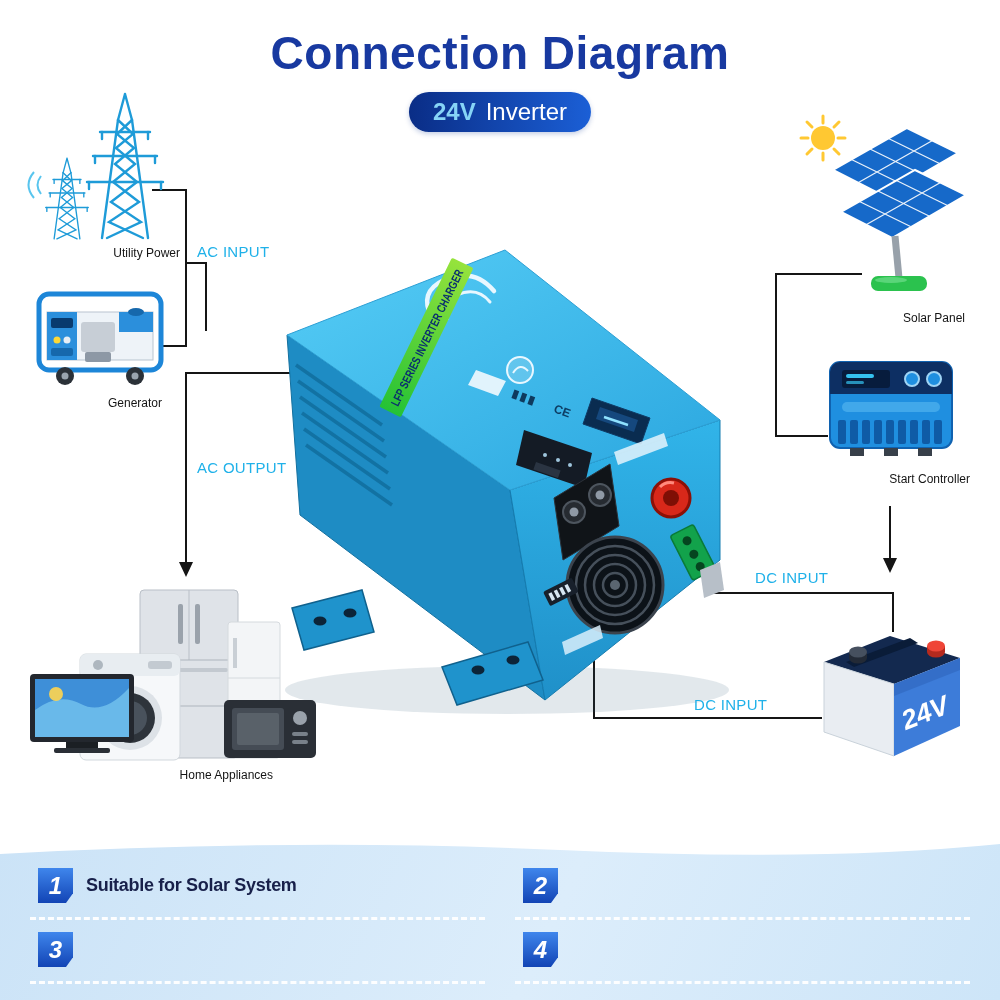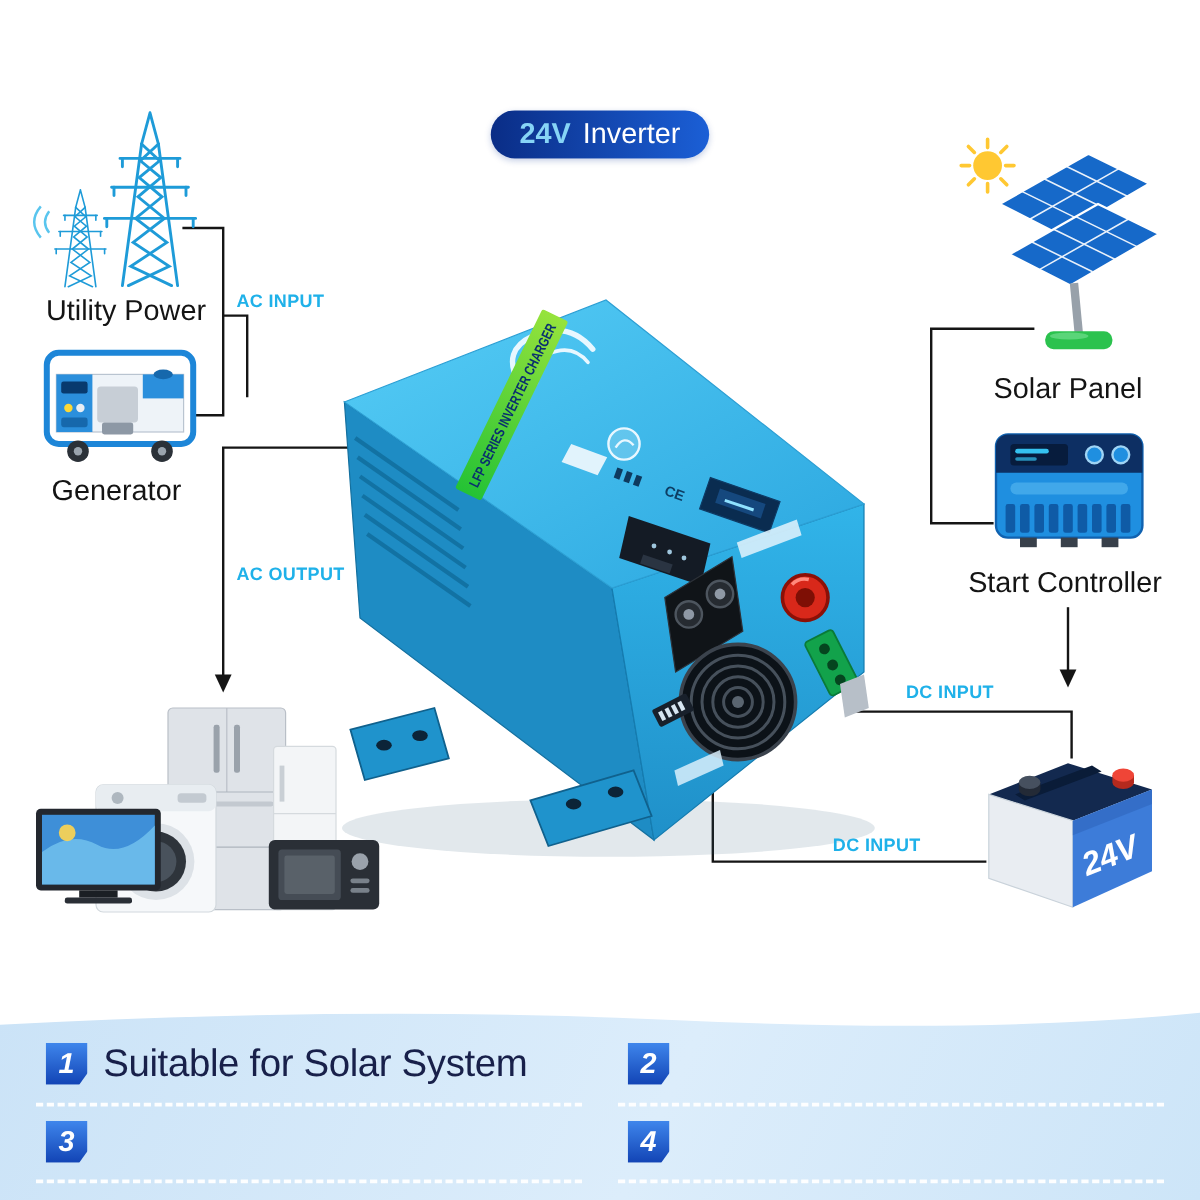--- a/index.html
+++ b/index.html
@@ -9,40 +9,41 @@
   svg{display:block;font-family:inherit;}
   .title{position:absolute;top:26px;left:0;width:1000px;text-align:center;
          font-size:46px;font-weight:800;color:#1839a0;letter-spacing:.5px;}
   .badge{position:absolute;top:92px;left:50%;transform:translateX(-50%);
          height:40px;padding:0 24px;border-radius:21px;
          background:linear-gradient(90deg,#0a2d86,#1b5fd6);
          display:flex;align-items:center;gap:10px;font-size:24px;
          box-shadow:0 2px 5px rgba(20,60,150,.25);}
   .badge .v{color:#86d4f6;font-weight:800;}
   .badge .p{color:#ffffff;font-weight:500;}
-  .node-label{position:absolute;font-size:24px;color:#141414;text-align:center;}
-  .conn-label{position:absolute;font-size:15px;font-weight:700;color:#1fb1e9;letter-spacing:.3px;}
+  .node-label{position:absolute;font-size:12px;color:#141414;text-align:right;}
+  .conn-label{position:absolute;font-size:15px;font-weight:400;color:#1fb1e9;letter-spacing:.3px;}
   .features{position:absolute;left:0;top:840px;width:1000px;height:160px;
             background:linear-gradient(115deg,#cbe3f7 0%,#dcedfb 55%,#cde5f8 100%);}
   .features .wave{position:absolute;top:0;left:0;}
   .features-grid{position:absolute;top:16px;left:30px;right:30px;
                  display:grid;grid-template-columns:1fr 1fr;column-gap:30px;}
   .feature{display:flex;align-items:center;gap:13px;padding:12px 0 14px 8px;
            border-bottom:3px dashed rgba(255,255,255,.95);}
   .fnum{flex:0 0 35px;width:35px;height:35px;display:flex;align-items:center;justify-content:center;
         background:linear-gradient(180deg,#3f86ec,#1244b5);color:#fff;
         font-size:24px;font-weight:700;font-style:italic;
         clip-path:polygon(0 0,100% 0,100% 72%,80% 100%,0 100%);}
-  .ftext{font-size:32px;font-weight:400;color:#18204a;letter-spacing:-.3px;white-space:nowrap;}
+  .ftext{font-size:18px;font-weight:700;color:#18204a;letter-spacing:-.3px;white-space:nowrap;}
 </style>
 </head>
 <body>
 
 <div class="canvas">
 
+  <div class="title">Connection Diagram</div>
 
   <div class="badge">
     <span class="v">24V</span>
     <span class="p">Inverter</span>
   </div>
 
   <svg class="abs" style="left:0;top:0" width="1000" height="1000" viewBox="0 0 1000 1000">
     <g fill="none" stroke="#151515" stroke-width="2">
       <path d="M152,190 H186 V346 H162"></path>
       <path d="M186,263 h20 v68"></path>
@@ -286,25 +287,26 @@
     <text transform="translate(96,118) rotate(-21.5)" font-size="27" font-weight="bold" font-style="italic" fill="#ffffff">24V</text>
     <polygon points="36,50 100,26 108,31 44,55" fill="#0a1c38"></polygon>
     <path d="M117,34 v6 a9,5.5 0 0 0 18,0 v-6" fill="#b52a1e"></path>
     <ellipse cx="126" cy="34" rx="9" ry="5.5" fill="#ef4537"></ellipse>
     <path d="M39,40 v6 a9,5.5 0 0 0 18,0 v-6" fill="#232a36"></path>
     <ellipse cx="48" cy="40" rx="9" ry="5.5" fill="#46505f"></ellipse>
   </svg>
 
   <div class="node-label" style="left:30px;top:246px;width:150px">Utility Power</div>
   <div class="node-label" style="left:32px;top:396px;width:130px">Generator</div>
+  <div class="node-label" style="left:83px;top:768px;width:190px">Home Appliances</div>
   <div class="node-label" style="left:815px;top:311px;width:150px">Solar Panel</div>
   <div class="node-label" style="left:805px;top:472px;width:165px">Start Controller</div>
 
   <div class="conn-label" style="left:197px;top:243px">AC INPUT</div>
-  <div class="conn-label" style="left:197px;top:470px">AC OUTPUT</div>
+  <div class="conn-label" style="left:197px;top:459px">AC OUTPUT</div>
   <div class="conn-label" style="left:755px;top:569px">DC INPUT</div>
   <div class="conn-label" style="left:694px;top:696px">DC INPUT</div>
 
   <div class="features">
     <svg class="wave" width="1000" height="22" viewBox="0 0 1000 22" preserveAspectRatio="none">
       <path d="M0,0 H1000 V4 Q820,22 560,10 Q300,-2 0,14 Z" fill="#ffffff"></path>
     </svg>
     <div class="features-grid">
       <div class="feature">
         <span class="fnum">1</span>

